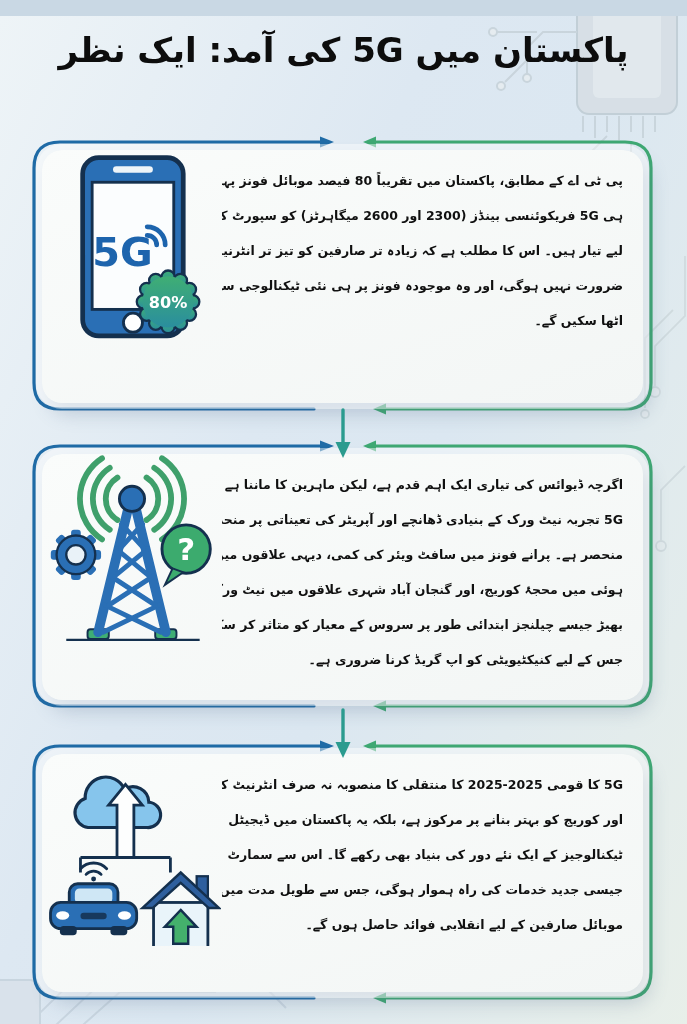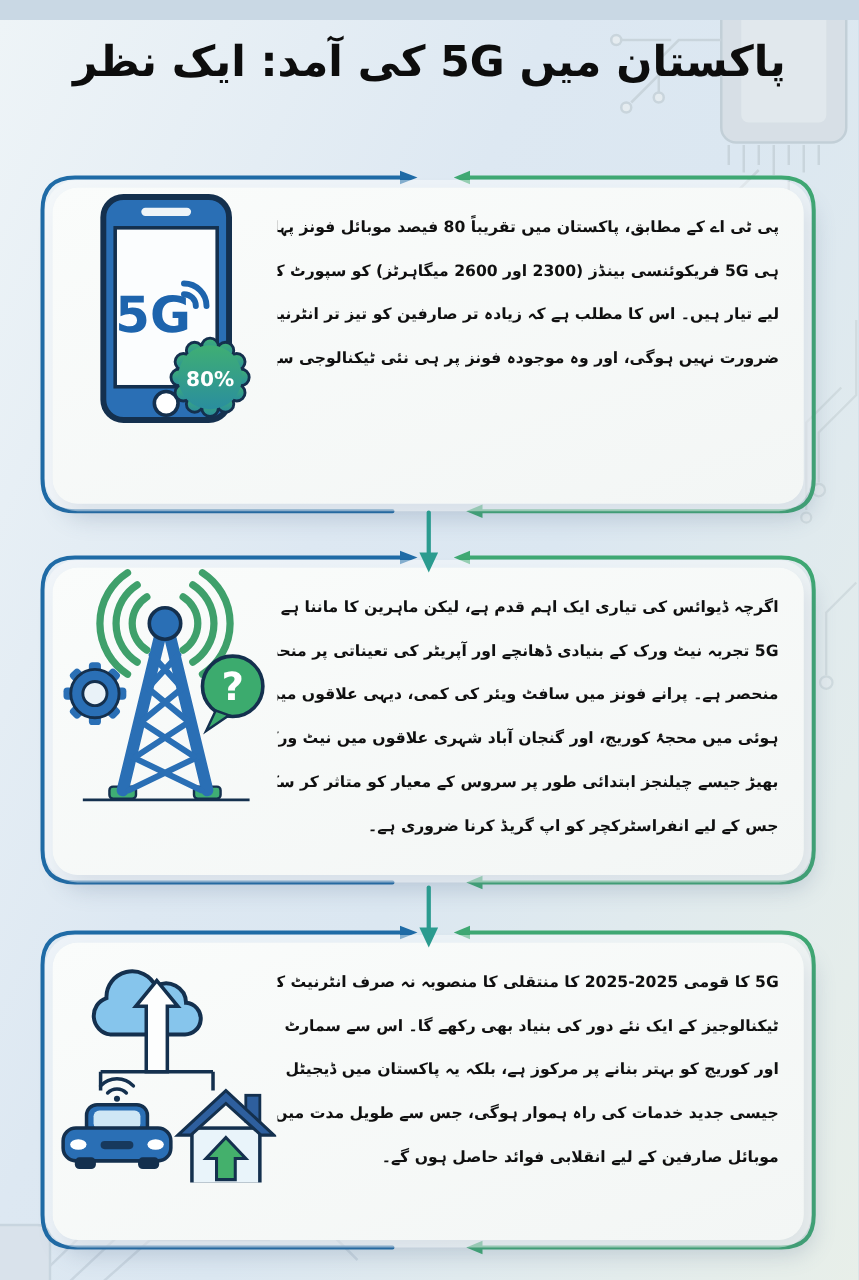--- a/index.html
+++ b/index.html
@@ -130,20 +130,21 @@
             <circle cx="118" cy="160" r="27" fill="url(#bgrad)"></circle>
             <text x="118" y="167" font-size="17" font-weight="bold" fill="#ffffff" text-anchor="middle">80%</text>
           </g>
         </svg>
       </div>
       <div class="text-box">
           <div class="tline">پی ٹی اے کے مطابق، پاکستان میں تقریباً 80 فیصد موبائل فونز پہلے سے</div>
           <div class="tline">ہی 5G فریکوئنسی بینڈز (2300 اور 2600 میگاہرٹز) کو سپورٹ کرنے کے</div>
           <div class="tline">لیے تیار ہیں۔ اس کا مطلب ہے کہ زیادہ تر صارفین کو تیز تر انٹرنیٹ اور</div>
           <div class="tline">ضرورت نہیں ہوگی، اور وہ موجودہ فونز پر ہی نئی ٹیکنالوجی سے فائدہ</div>
+          <div class="tline">اٹھا سکیں گے۔</div>
         </div>
     </div>
   </section>
 
   <svg class="v-arrow va1" width="22" height="52" viewBox="0 0 22 52">
     <line x1="11" y1="2" x2="11" y2="36" stroke="#2b9b8f" stroke-width="3.4" stroke-linecap="round"></line>
     <polygon points="3.5,34 18.5,34 11,50" fill="#2b9b8f"></polygon>
   </svg>
   <svg class="v-arrow va2" width="22" height="52" viewBox="0 0 22 52">
     <line x1="11" y1="2" x2="11" y2="36" stroke="#2b9b8f" stroke-width="3.4" stroke-linecap="round"></line>
@@ -201,21 +202,21 @@
             <text x="146" y="109" font-size="32" font-weight="bold" fill="#ffffff" text-anchor="middle">?</text>
           </g>
         </svg>
       </div>
       <div class="text-box">
           <div class="tline">اگرچہ ڈیوائس کی تیاری ایک اہم قدم ہے، لیکن ماہرین کا ماننا ہے کہ حقیقی</div>
           <div class="tline">5G تجربہ نیٹ ورک کے بنیادی ڈھانچے اور آپریٹر کی تعیناتی پر منحصر</div>
           <div class="tline">منحصر ہے۔ پرانے فونز میں سافٹ ویئر کی کمی، دیہی علاقوں میں محدود</div>
           <div class="tline">ہوئی میں محجۂ کوریج، اور گنجان آباد شہری علاقوں میں نیٹ ورک کی</div>
           <div class="tline">بھیڑ جیسے چیلنجز ابتدائی طور پر سروس کے معیار کو متاثر کر سکتے ہیں،</div>
-          <div class="tline">جس کے لیے انفراسٹرکچر کو اپ گریڈ کرنا ضروری ہے۔</div>
+          <div class="tline">جس کے لیے کنیکٹیویٹی کو اپ گریڈ کرنا ضروری ہے۔</div>
         </div>
     </div>
   </section>
 
   <section class="card-wrap wrap3">
     <svg class="bracket" width="633" height="268" viewBox="0 0 633 268">
       <g fill="none" stroke-linecap="round">
         <path stroke="#1f6ba6" stroke-width="3.2" d="M294 8 H34 Q8 8 8 34 V234 Q8 260 34 260 H288"></path>
         <polygon fill="#1f6ba6" points="294,2.6 308,8 294,13.4"></polygon>
         <path stroke="#3fa873" stroke-width="3.2" d="M350 8 H599 Q625 8 625 34 V234 Q625 260 599 260 H360"></path>
@@ -249,21 +250,21 @@
           <g transform="translate(104,118)">
             <rect x="14" y="38" width="58" height="48" fill="#e9f4fa" stroke="#14304e" stroke-width="3"></rect>
             <rect x="60" y="10" width="12" height="22" fill="#2e5f9e" stroke="#14304e" stroke-width="2.4"></rect>
             <polygon points="2,44 43,6 84,44 73,44 43,17 13,44" fill="#2e5f9e" stroke="#14304e" stroke-width="2.6"></polygon>
             <polygon points="43,46 60,64 51,64 51,82 35,82 35,64 26,64" fill="#44b06c" stroke="#14304e" stroke-width="2.6"></polygon>
           </g>
         </svg>
       </div>
       <div class="text-box">
           <div class="tline">5G کا قومی 2025-2025 کا منتقلی کا منصوبہ نہ صرف انٹرنیٹ کی رفتار</div>
+          <div class="tline">اور کوریج کو بہتر بنانے پر مرکوز ہے، بلکہ یہ پاکستان میں ڈیجیٹل</div>
           <div class="tline">ٹیکنالوجیز کے ایک نئے دور کی بنیاد بھی رکھے گا۔ اس سے سمارٹ</div>
-          <div class="tline">اور کوریج کو بہتر بنانے پر مرکوز ہے، بلکہ یہ پاکستان میں ڈیجیٹل</div>
           <div class="tline">جیسی جدید خدمات کی راہ ہموار ہوگی، جس سے طویل مدت میں</div>
           <div class="tline">موبائل صارفین کے لیے انقلابی فوائد حاصل ہوں گے۔</div>
         </div>
     </div>
   </section>
 
 </div>
 
 </body></html>

